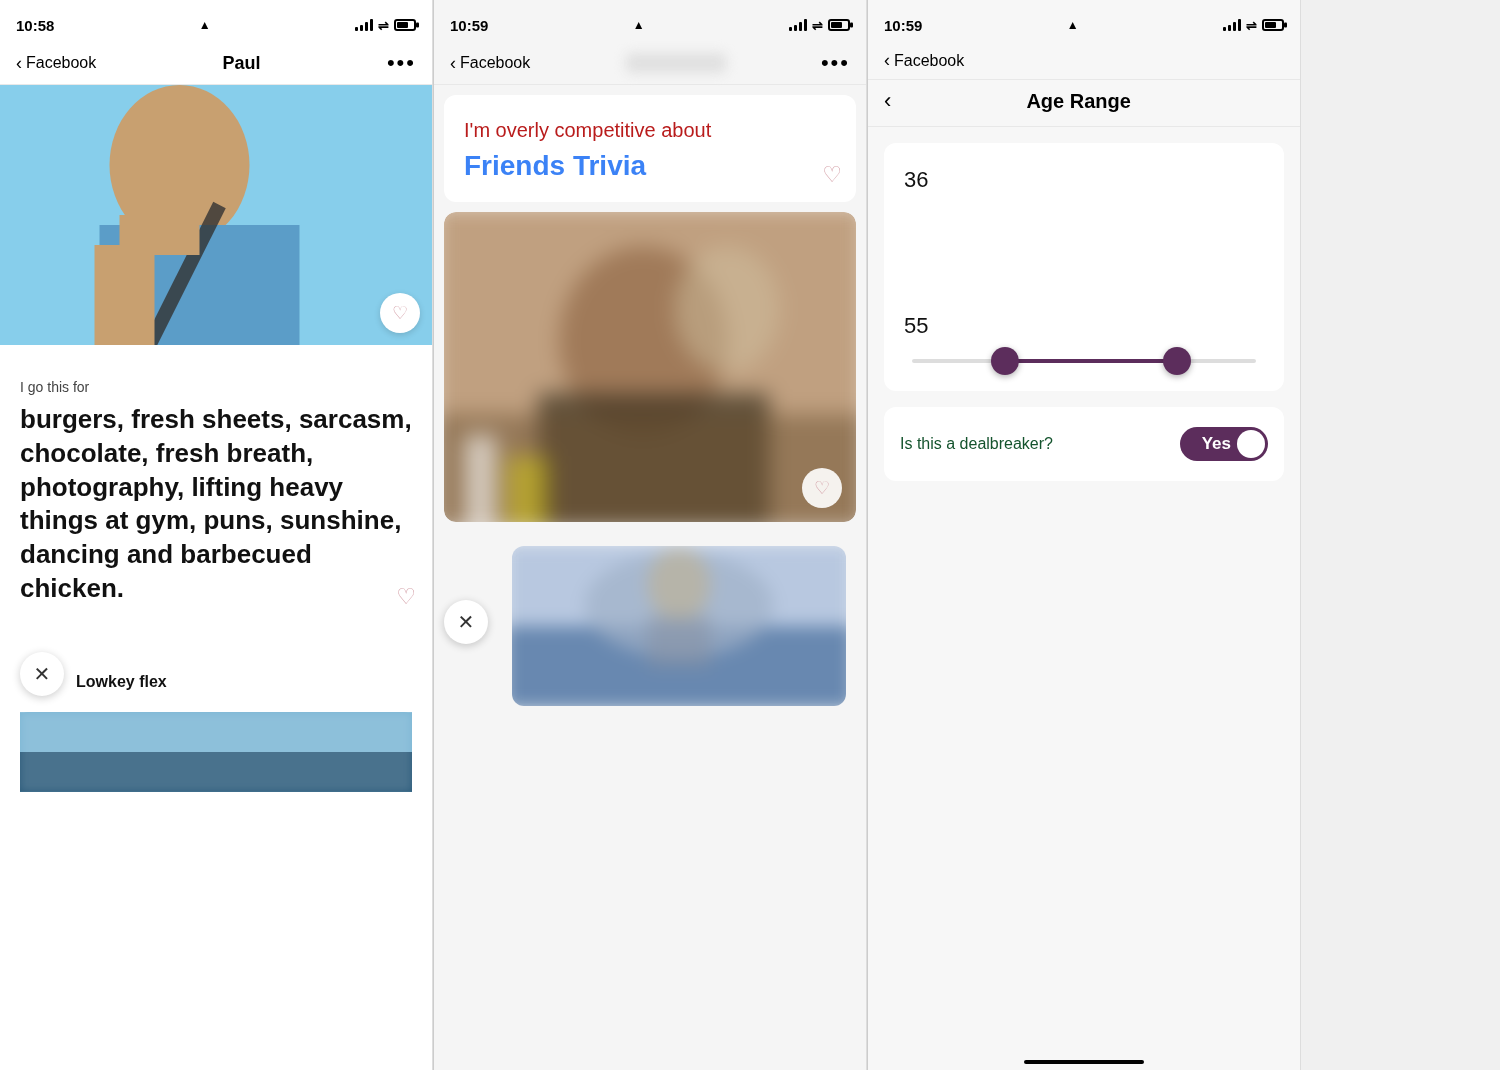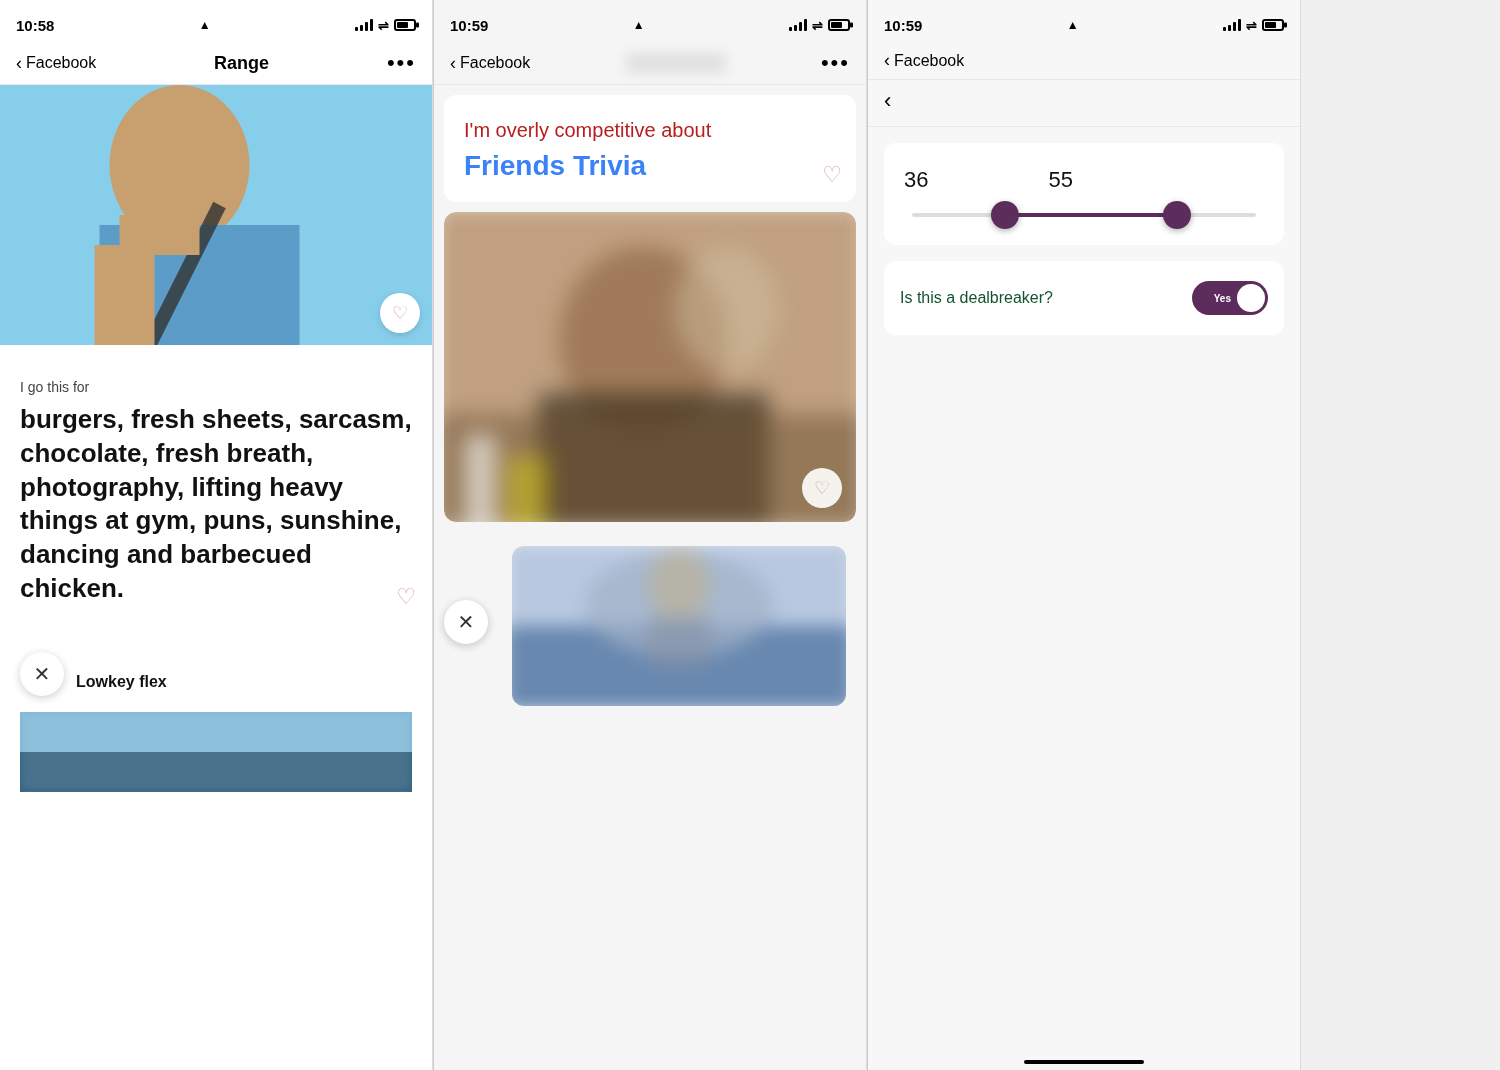--- a/index.html
+++ b/index.html
@@ -184,20 +184,21 @@
       background: #fff;
       margin: 16px;
       border-radius: 12px;
       padding: 24px 20px 20px;
     }
     .age-values {
       display: flex;
       justify-content: flex-start;
       gap: 120px;
       margin-bottom: 20px;
+      flex-direction: column;
     }
     .age-value { font-size: 22px; font-weight: 400; color: #111; }
 
     .slider-track {
       position: relative;
       height: 4px;
       background: #ddd;
       border-radius: 2px;
       margin: 0 8px 8px;
     }
@@ -234,21 +235,21 @@
     .dealbreaker-label { font-size: 16px; color: #14532d; }
     .toggle-yes {
       display: flex;
       align-items: center;
       background: #5c2d5c;
       border-radius: 20px;
       padding: 3px 3px 3px 10px;
       gap: 6px;
       cursor: pointer;
     }
-    .toggle-yes-label { font-size: 10px; color: #fff; font-weight: 600; margin-left: 12px; }
+    .toggle-yes-label { font-size: 17px; color: #fff; font-weight: 600; margin-left: 12px; }
     .toggle-circle { width: 28px; height: 28px; background: #fff; border-radius: 50%; }
 
     .bottom-bar {
       position: absolute;
       bottom: 6px;
       left: 50%;
       transform: translateX(-50%);
       width: 120px; height: 4px;
       background: #000;
       border-radius: 2px;
@@ -280,21 +281,21 @@
         <div class="battery-fill"></div>
       </div>
     </div>
   </div>
 
   <div class="nav-bar">
     <div class="nav-back">
       <span class="nav-back-arrow">‹</span>
       <span>Facebook</span>
     </div>
-    <span class="nav-title">Range</span>
+    <span class="nav-title">Paul</span>
     <span class="nav-dots">•••</span>
   </div>
 
   <div class="profile-photo">
     <div class="profile-photo-content">
       
       <svg width="100%" height="100%" viewBox="0 0 433 260" preserveAspectRatio="xMidYMid slice">
 
         <rect width="433" height="260" fill="#87CEEB"></rect>
 
@@ -434,20 +435,21 @@
   <div class="nav-bar">
     <div class="nav-back">
       <span class="nav-back-arrow">‹</span>
       <span>Facebook</span>
     </div>
     <span style="width:40px;"></span>
   </div>
 
   <div class="settings-nav">
     <span class="settings-back">‹</span>
+    <span class="settings-title">Age Range</span>
   </div>
 
   <div class="age-range-section">
     <div class="age-values">
       <span class="age-value">36</span>
       <span class="age-value">55</span>
     </div>
     <div class="slider-track">
       <div class="slider-fill"></div>
       <div class="slider-thumb thumb-left"></div>

